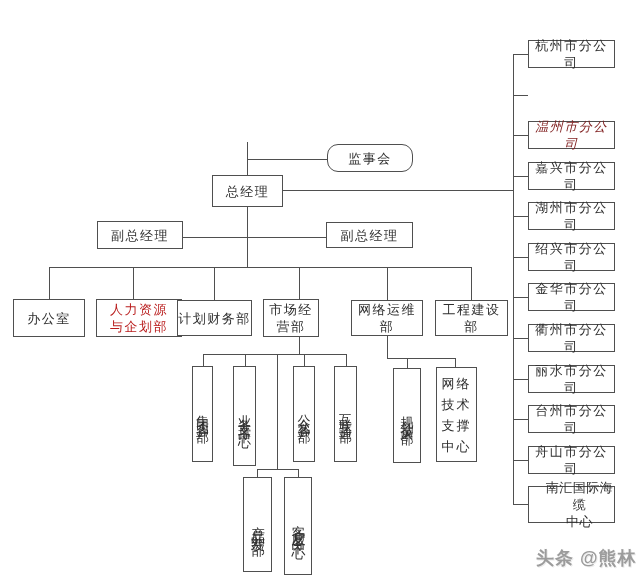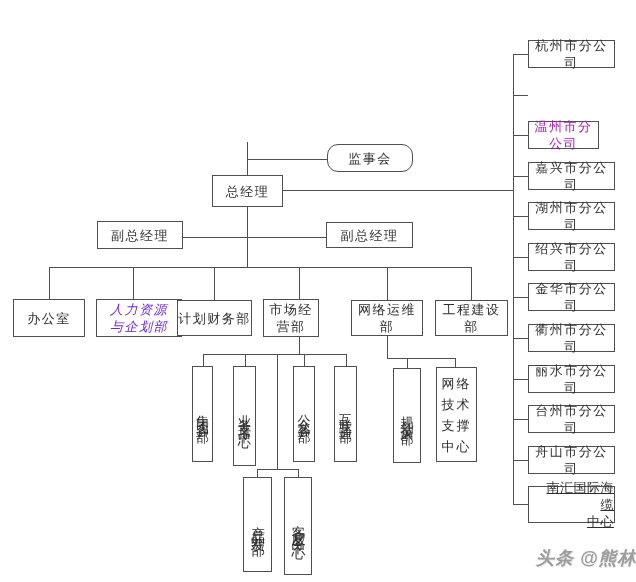--- a/index.html
+++ b/index.html
@@ -13,27 +13,27 @@
     display:flex; align-items:center; justify-content:center;
     font-size:13px; letter-spacing:1.5px; line-height:17px;
     text-align:center; white-space:pre-line;
   }
   .node.v {
     writing-mode:vertical-rl; text-orientation:upright;
     letter-spacing:4px; font-size:13px; line-height:1;
   }
   .node.lg { font-size:14px; letter-spacing:4px; }
   .node.ml { line-height:21px; letter-spacing:2px; font-size:13px; }
-  .node.left { justify-content:flex-start; text-align:right; padding-left:16px; letter-spacing:0.5px;text-decoration:underline; }
+  .node.left { justify-content:flex-start; text-align:center; padding-left:16px; letter-spacing:0.5px; }
   .line { position:absolute; background:#4f4f4f; }
   .watermark {
     position:absolute; left:536px; top:546px;
     font-family:"Liberation Sans","DejaVu Sans",sans-serif;
     font-size:18px; font-weight:bold; color:#9c9c9c;
-    text-shadow:1px 1px 0 #ececec; letter-spacing:1px; white-space:nowrap;font-style:italic;
+    text-shadow:1px 1px 0 #ececec; letter-spacing:1px; white-space:nowrap;
   }
 </style>
 </head>
 <body>
 
 <div id="stage" style="background: rgb(255, 255, 255);">
   <div class="watermark" style="color: rgb(156, 156, 156);">头条 @熊林</div>
 <div class="line" style="left: 247px; top: 142px; width: 1px; height: 33px; background: rgb(79, 79, 79);"></div>
     <div class="line" style="left: 247px; top: 159px; width: 80px; height: 1px; background: rgb(79, 79, 79);"></div>
     <div class="line" style="left: 247px; top: 207px; width: 1px; height: 60px; background: rgb(79, 79, 79);"></div>
@@ -71,39 +71,39 @@
     <div class="line" style="left: 298px; top: 469px; width: 1px; height: 8px; background: rgb(79, 79, 79);"></div>
     <div class="line" style="left: 387px; top: 336px; width: 1px; height: 22px; background: rgb(79, 79, 79);"></div>
     <div class="line" style="left: 387px; top: 358px; width: 68px; height: 1px; background: rgb(79, 79, 79);"></div>
     <div class="line" style="left: 407px; top: 358px; width: 1px; height: 10px; background: rgb(79, 79, 79);"></div>
     <div class="line" style="left: 455px; top: 358px; width: 1px; height: 9px; background: rgb(79, 79, 79);"></div>
     <div class="node" style="left: 327px; top: 144px; width: 86px; height: 28px; border-color: rgb(79, 79, 79); color: rgb(46, 46, 46); border-radius: 11px;">监事会</div>
     <div class="node" style="left: 212px; top: 175px; width: 71px; height: 32px; border-color: rgb(79, 79, 79); color: rgb(46, 46, 46);">总经理</div>
     <div class="node" style="left: 97px; top: 221px; width: 86px; height: 28px; border-color: rgb(79, 79, 79); color: rgb(46, 46, 46);">副总经理</div>
     <div class="node" style="left: 326px; top: 222px; width: 87px; height: 26px; border-color: rgb(79, 79, 79); color: rgb(46, 46, 46);">副总经理</div>
     <div class="node" style="left: 13px; top: 299px; width: 72px; height: 38px; border-color: rgb(79, 79, 79); color: rgb(46, 46, 46);">办公室</div>
-    <div class="node" style="left: 96px; top: 299px; width: 86px; height: 38px; border-color: rgb(79, 79, 79); color: #6d28d9; font-style: italic;">人力资源
+    <div class="node" style="left: 96px; top: 299px; width: 86px; height: 38px; border-color: rgb(79, 79, 79); color: #b91c1c;">人力资源
 与企划部</div>
     <div class="node" style="left: 177px; top: 300px; width: 75px; height: 36px; border-color: rgb(79, 79, 79); color: rgb(46, 46, 46);">计划财务部</div>
     <div class="node" style="left: 263px; top: 299px; width: 56px; height: 38px; border-color: rgb(79, 79, 79); color: rgb(46, 46, 46);">市场经营部</div>
     <div class="node" style="left: 351px; top: 300px; width: 72px; height: 36px; border-color: rgb(79, 79, 79); color: rgb(46, 46, 46);">网络运维部</div>
     <div class="node" style="left: 435px; top: 300px; width: 73px; height: 36px; border-color: rgb(79, 79, 79); color: rgb(46, 46, 46);">工程建设部</div>
     <div class="node v" style="left: 192px; top: 366px; width: 21px; height: 96px; border-color: rgb(79, 79, 79); color: rgb(46, 46, 46);">集团客户部</div>
     <div class="node v" style="left: 233px; top: 366px; width: 23px; height: 100px; border-color: rgb(79, 79, 79); color: rgb(46, 46, 46);">业务支撑中心</div>
     <div class="node v" style="left: 293px; top: 366px; width: 22px; height: 96px; border-color: rgb(79, 79, 79); color: rgb(46, 46, 46);">公众客户部</div>
     <div class="node v" style="left: 334px; top: 366px; width: 23px; height: 96px; border-color: rgb(79, 79, 79); color: rgb(46, 46, 46);">互联互通部</div>
     <div class="node v" style="left: 393px; top: 368px; width: 28px; height: 95px; border-color: rgb(79, 79, 79); color: rgb(46, 46, 46);">规划技术部</div>
     <div class="node ml" style="left: 436px; top: 367px; width: 41px; height: 95px; border-color: rgb(79, 79, 79); color: rgb(46, 46, 46);">网络
 技术
 支撑
 中心</div>
     <div class="node v lg" style="left: 243px; top: 477px; width: 29px; height: 95px; border-color: rgb(79, 79, 79); color: rgb(46, 46, 46);">产品开发部</div>
     <div class="node v lg" style="left: 284px; top: 477px; width: 28px; height: 98px; border-color: rgb(79, 79, 79); color: rgb(46, 46, 46);">客户服务中心</div>
     <div class="node" style="left: 528px; top: 40px; width: 87px; height: 28px; border-color: rgb(79, 79, 79); color: rgb(46, 46, 46);">杭州市分公司</div>
-    <div class="node" style="left: 528px; top: 121px; width: 71px; height: 28px; border-color: rgb(79, 79, 79); color: #a21caf;">温州市分公司</div>
+    <div class="node" style="left: 528px; top: 121px; width: 87px; height: 28px; border-color: rgb(79, 79, 79); color: #7f1d1d; font-style: italic;">温州市分公司</div>
     <div class="node" style="left: 528px; top: 162px; width: 87px; height: 28px; border-color: rgb(79, 79, 79); color: rgb(46, 46, 46);">嘉兴市分公司</div>
     <div class="node" style="left: 528px; top: 202px; width: 87px; height: 28px; border-color: rgb(79, 79, 79); color: rgb(46, 46, 46);">湖州市分公司</div>
     <div class="node" style="left: 528px; top: 283px; width: 87px; height: 28px; border-color: rgb(79, 79, 79); color: rgb(46, 46, 46);">金华市分公司</div>
     <div class="node" style="left: 528px; top: 243px; width: 87px; height: 28px; border-color: rgb(79, 79, 79); color: rgb(46, 46, 46);">绍兴市分公司</div>
     <div class="node" style="left: 528px; top: 324px; width: 87px; height: 28px; border-color: rgb(79, 79, 79); color: rgb(46, 46, 46);">衢州市分公司</div>
     <div class="node" style="left: 528px; top: 365px; width: 87px; height: 28px; border-color: rgb(79, 79, 79); color: rgb(46, 46, 46);">丽水市分公司</div>
     <div class="node" style="left: 528px; top: 405px; width: 87px; height: 28px; border-color: rgb(79, 79, 79); color: rgb(46, 46, 46);">台州市分公司</div>
     <div class="node" style="left: 528px; top: 446px; width: 87px; height: 28px; border-color: rgb(79, 79, 79); color: rgb(46, 46, 46);">舟山市分公司</div>
     <div class="node left" style="left: 528px; top: 486px; width: 87px; height: 37px; border-color: rgb(79, 79, 79); color: rgb(46, 46, 46);">南汇国际海缆
 中心</div>

